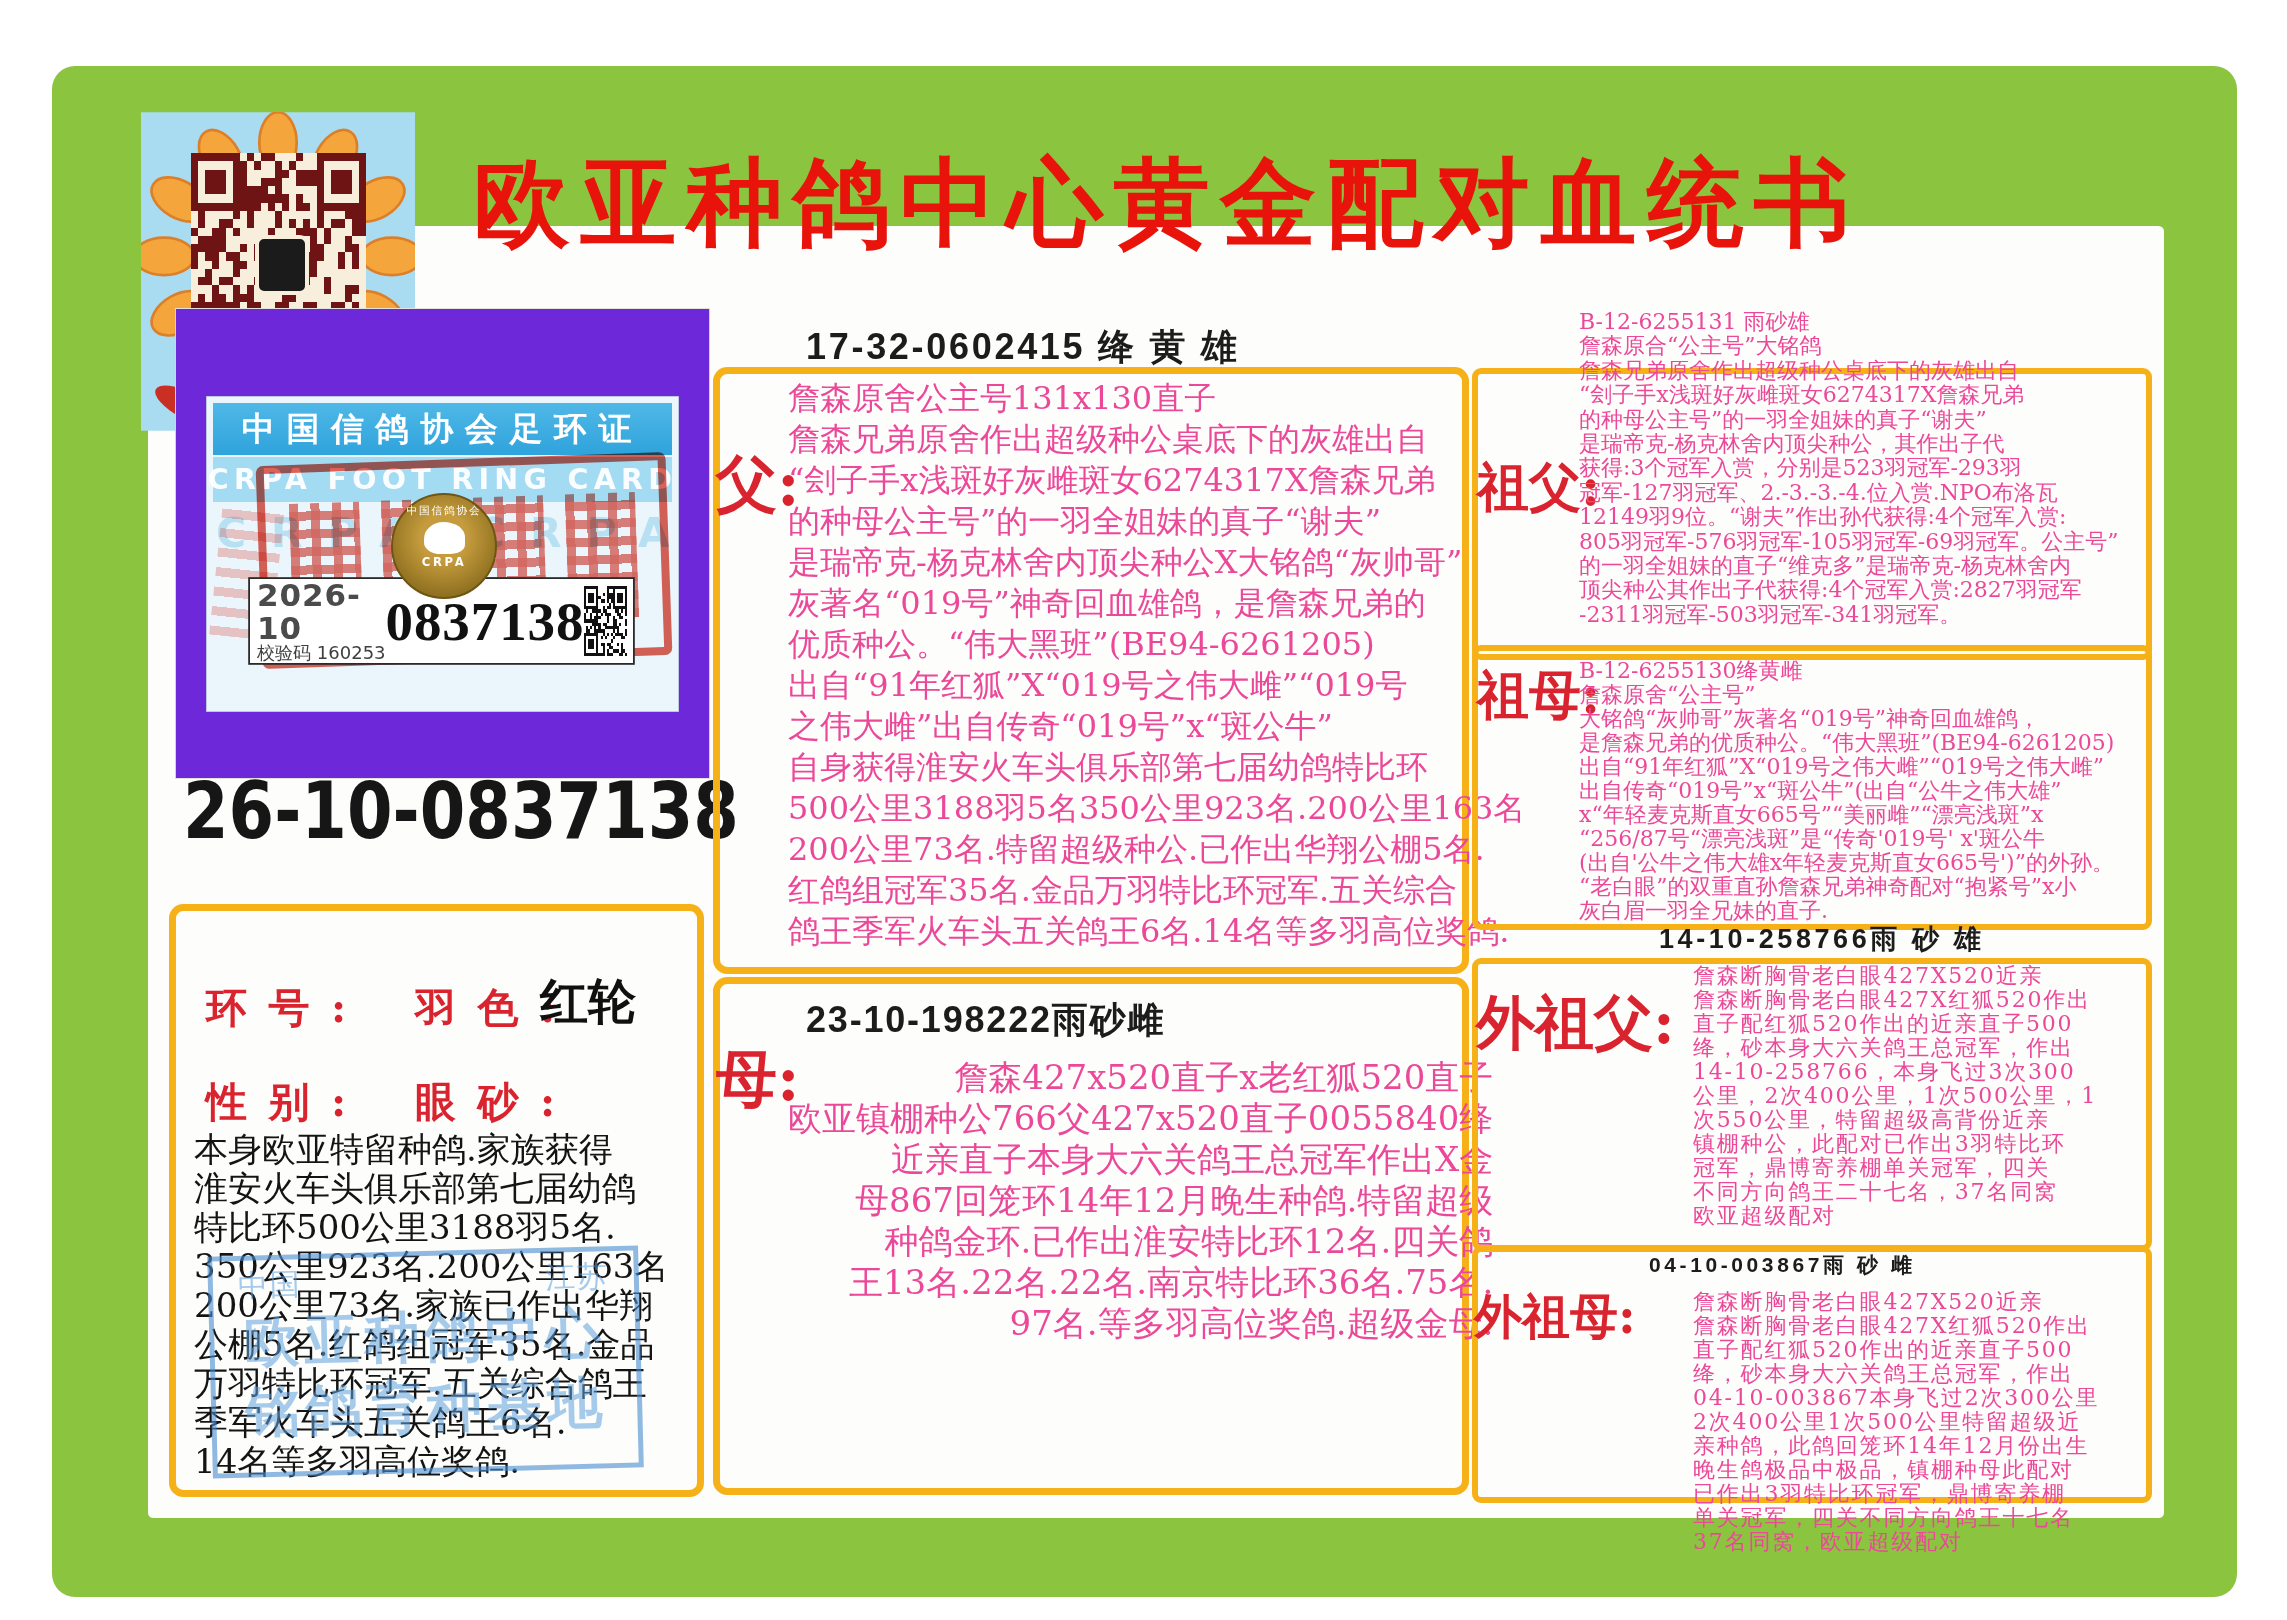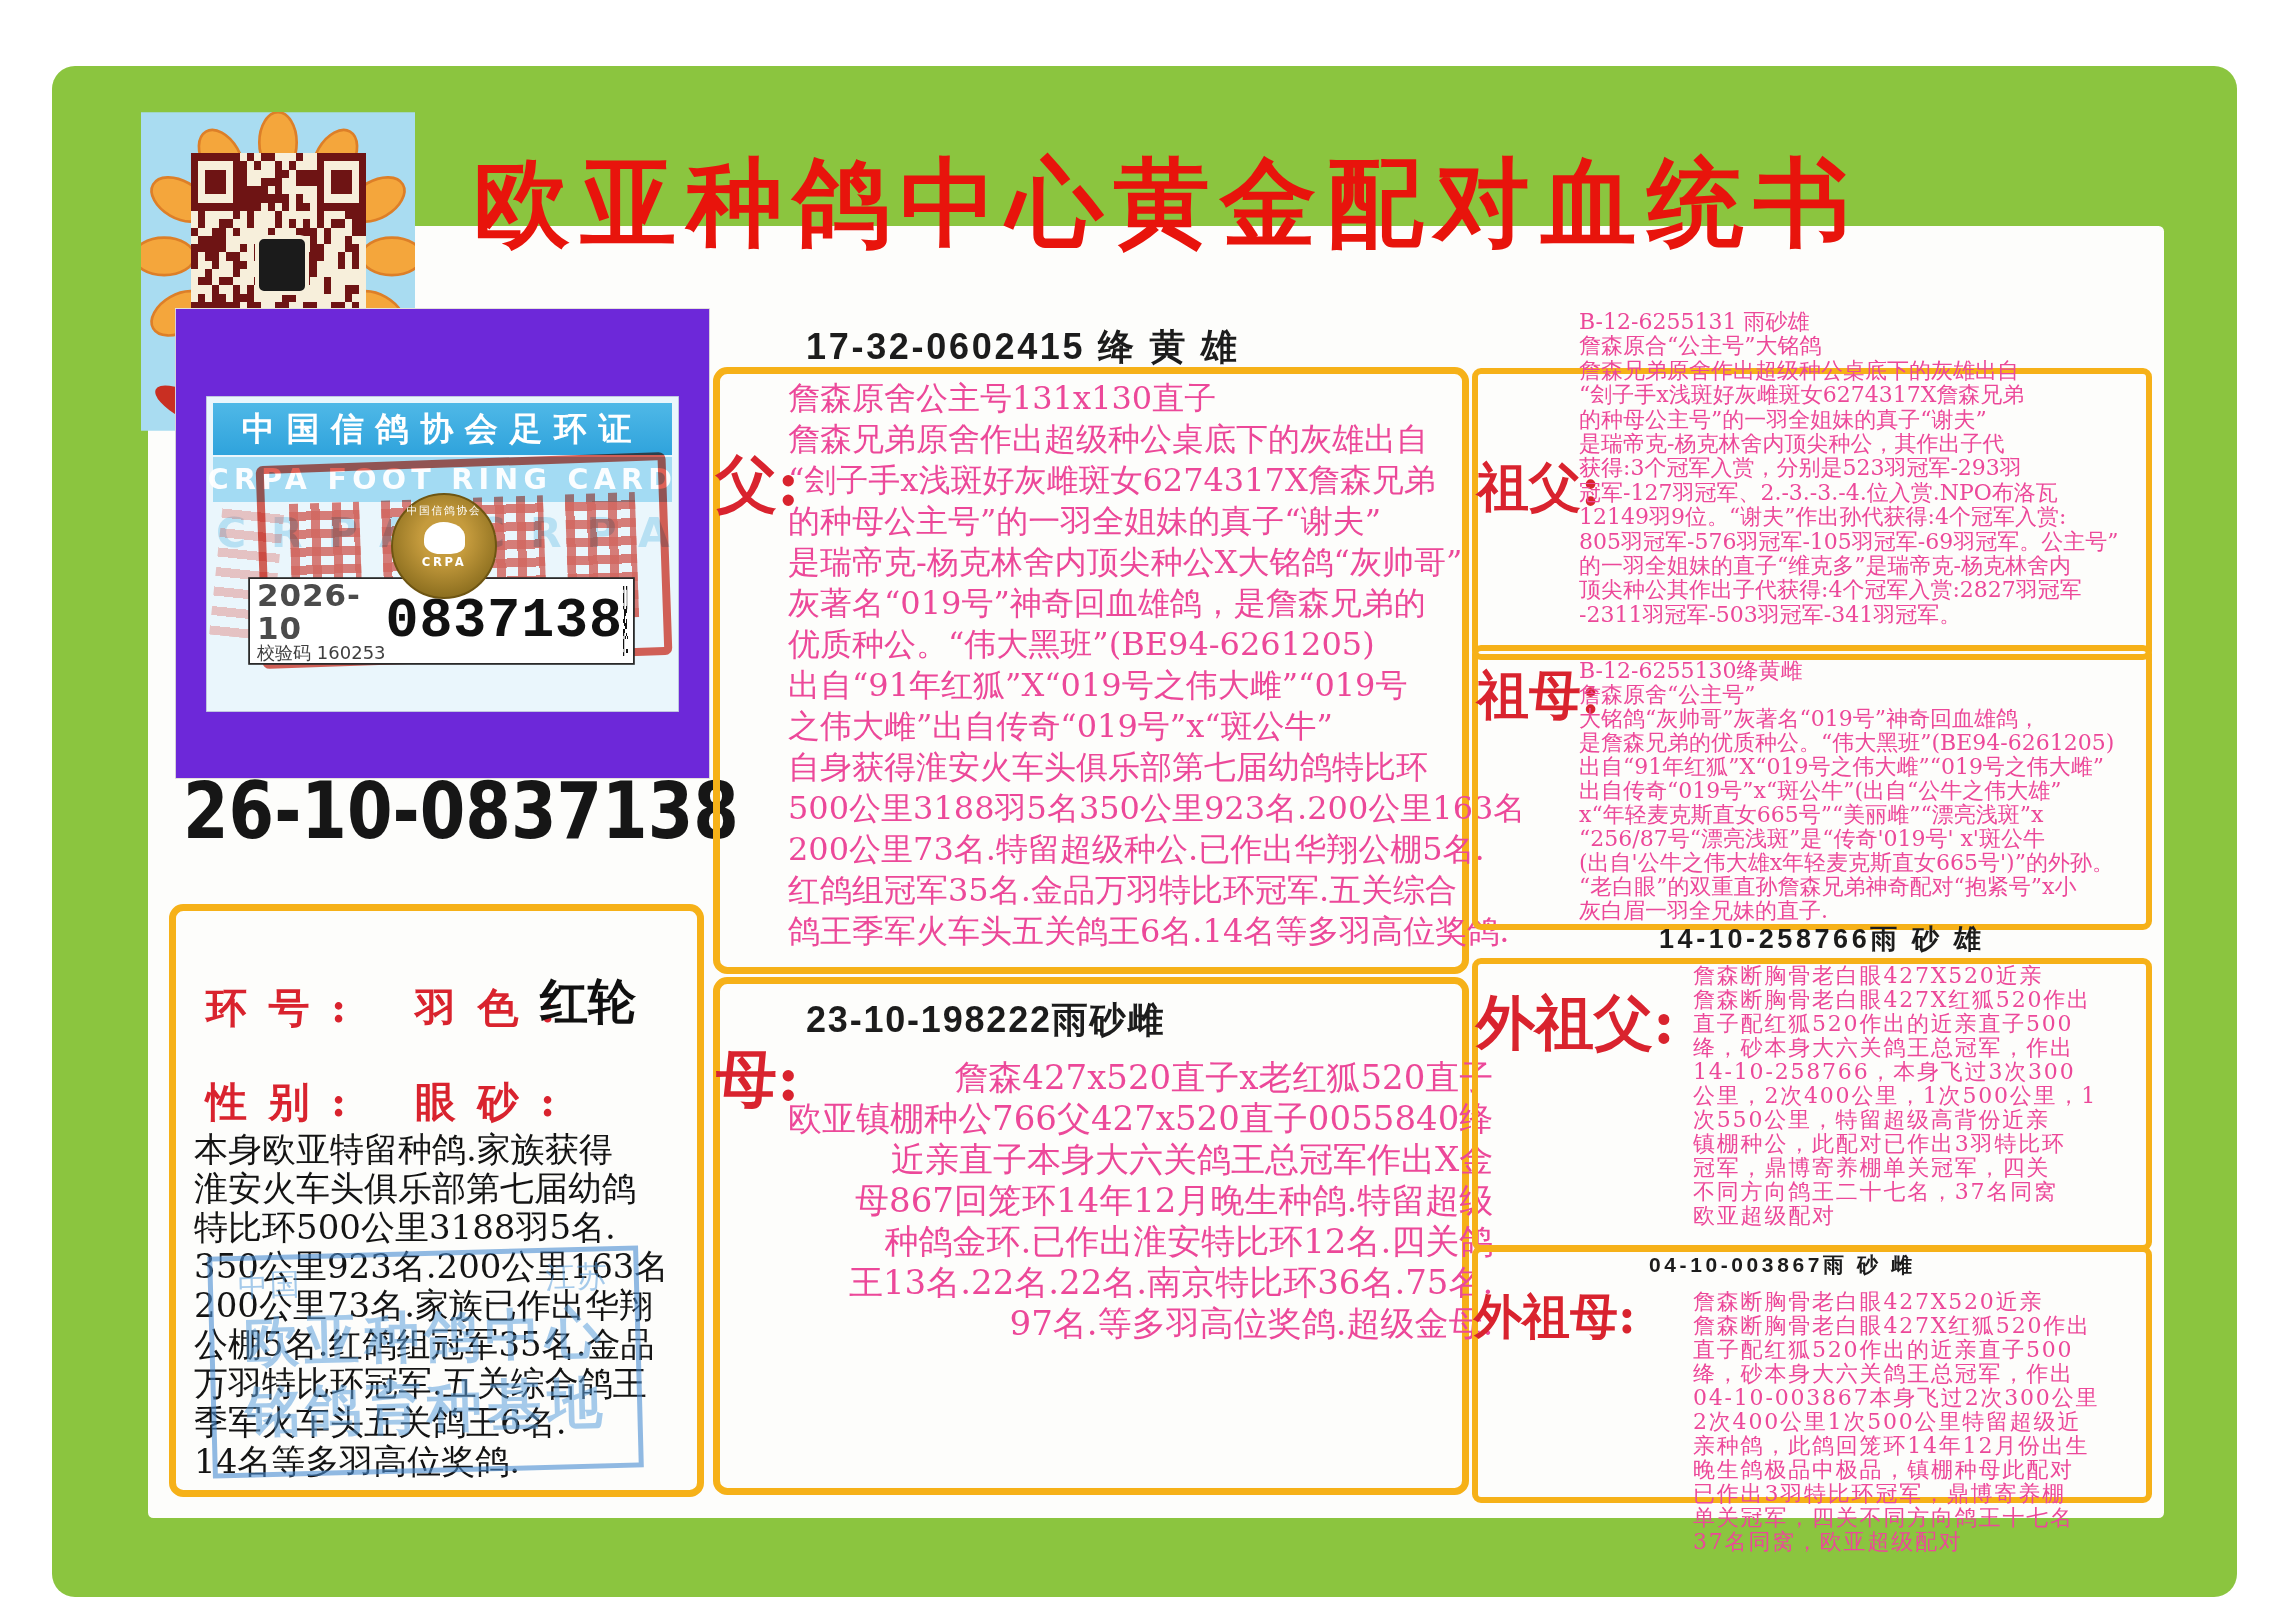--- a/index.html
+++ b/index.html
@@ -42,21 +42,21 @@
          background:radial-gradient(circle at 50% 42%,#c59b3d 0 30%,#8a6d1e 78%);border:2.7px solid #6e5512;
          text-align:center;color:#fff;z-index:6;}
   .badge-top{font-size:10.7px;letter-spacing:1.8px;margin-top:9px;}
   .badge-dove{width:41px;height:32px;margin:3.6px auto 1.8px;background:#fff;border-radius:64% 70% 46% 54%/70% 62% 40% 48%;}
   .badge-bottom{font-size:11.6px;font-weight:700;letter-spacing:2.7px;color:#fff;}
   .strip{position:absolute;left:43px;top:182px;width:383px;height:84px;background:#fff;
          box-shadow:0 0 0 1.8px #2a2a2a;display:flex;align-items:center;z-index:5;}
   .strip-left{width:141px;padding-left:7.1px;line-height:1.05;}
   .strip-issue{font-size:31px;font-weight:800;color:#4b4b4b;letter-spacing:0.9px;}
   .strip-check{font-size:18px;color:#3f3f3f;white-space:nowrap;}
-  .strip-number{font-family:Liberation Mono, monospace;font-size:55px;font-weight:900;color:#111;
+  .strip-number{font-family:Liberation Serif, serif;font-size:55px;font-weight:900;color:#111;
                 letter-spacing:0.9px;flex:1;text-align:center;}
   .strip-qr{width:70px;height:70px;margin-right:5.3px;}
   .card-footer{position:absolute;left:0;bottom:5.3px;width:100%;text-align:center;color:#1E9BD9;
                font-weight:700;font-size:24px;letter-spacing:1.8px;white-space:nowrap;}
   
   .big-ring{left:183px;top:766px;font-size:78px;font-weight:900;color:#161616;letter-spacing:0px;
             transform:scaleX(.84);transform-origin:left top;white-space:nowrap;}
   
   .gold-box{position:absolute;border:7.1px solid #F6B118;border-radius:14.3px;background:transparent;}
   .gold-box.thin{border-width:6.2px;border-radius:9px;}

